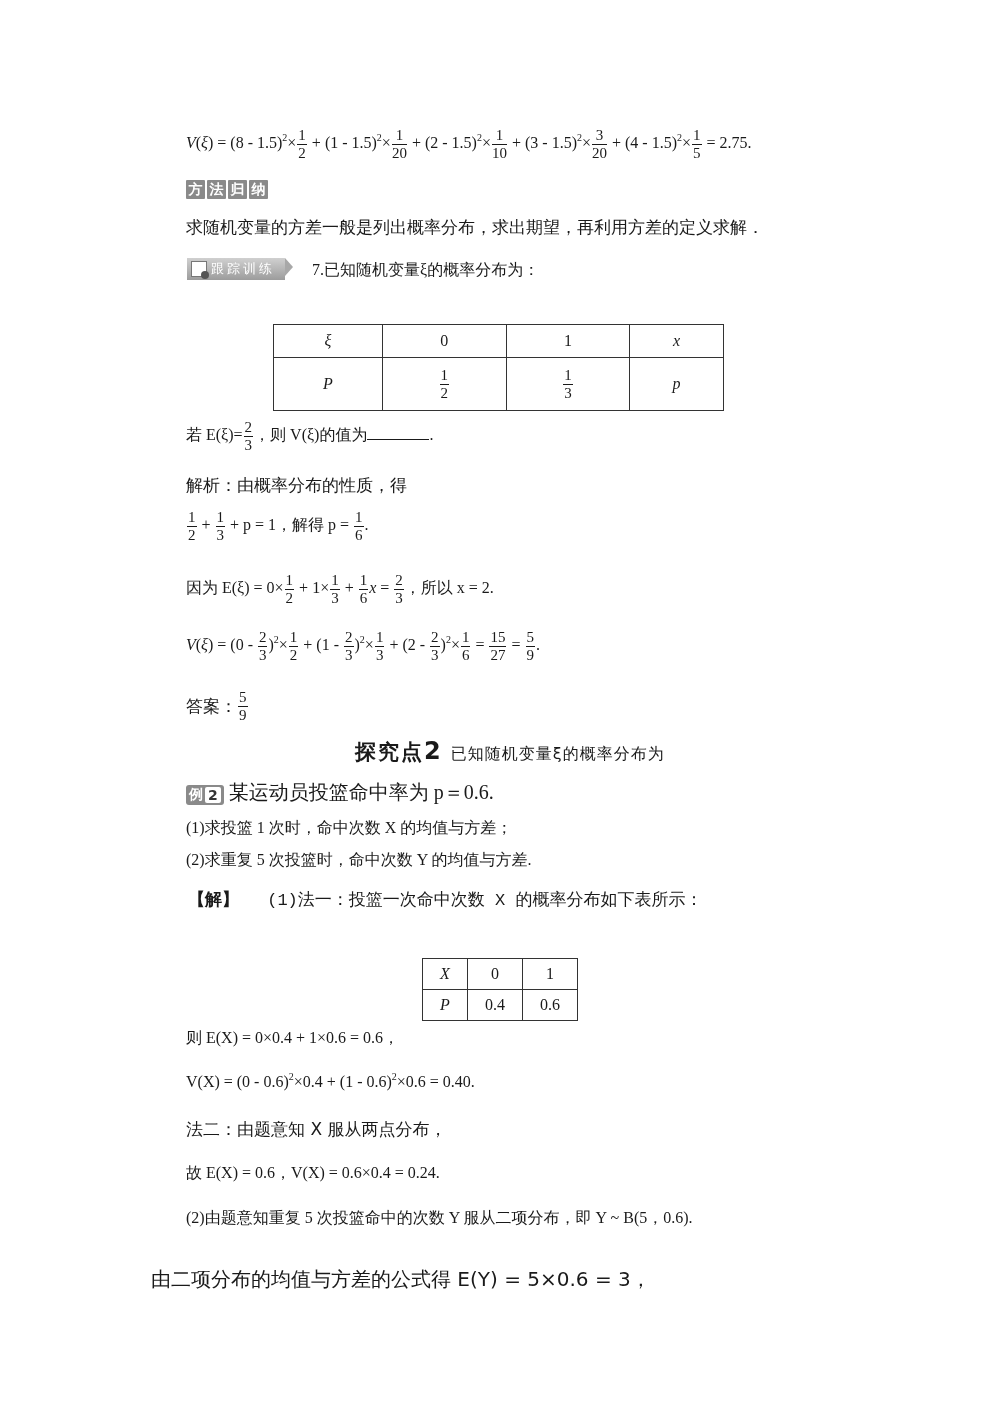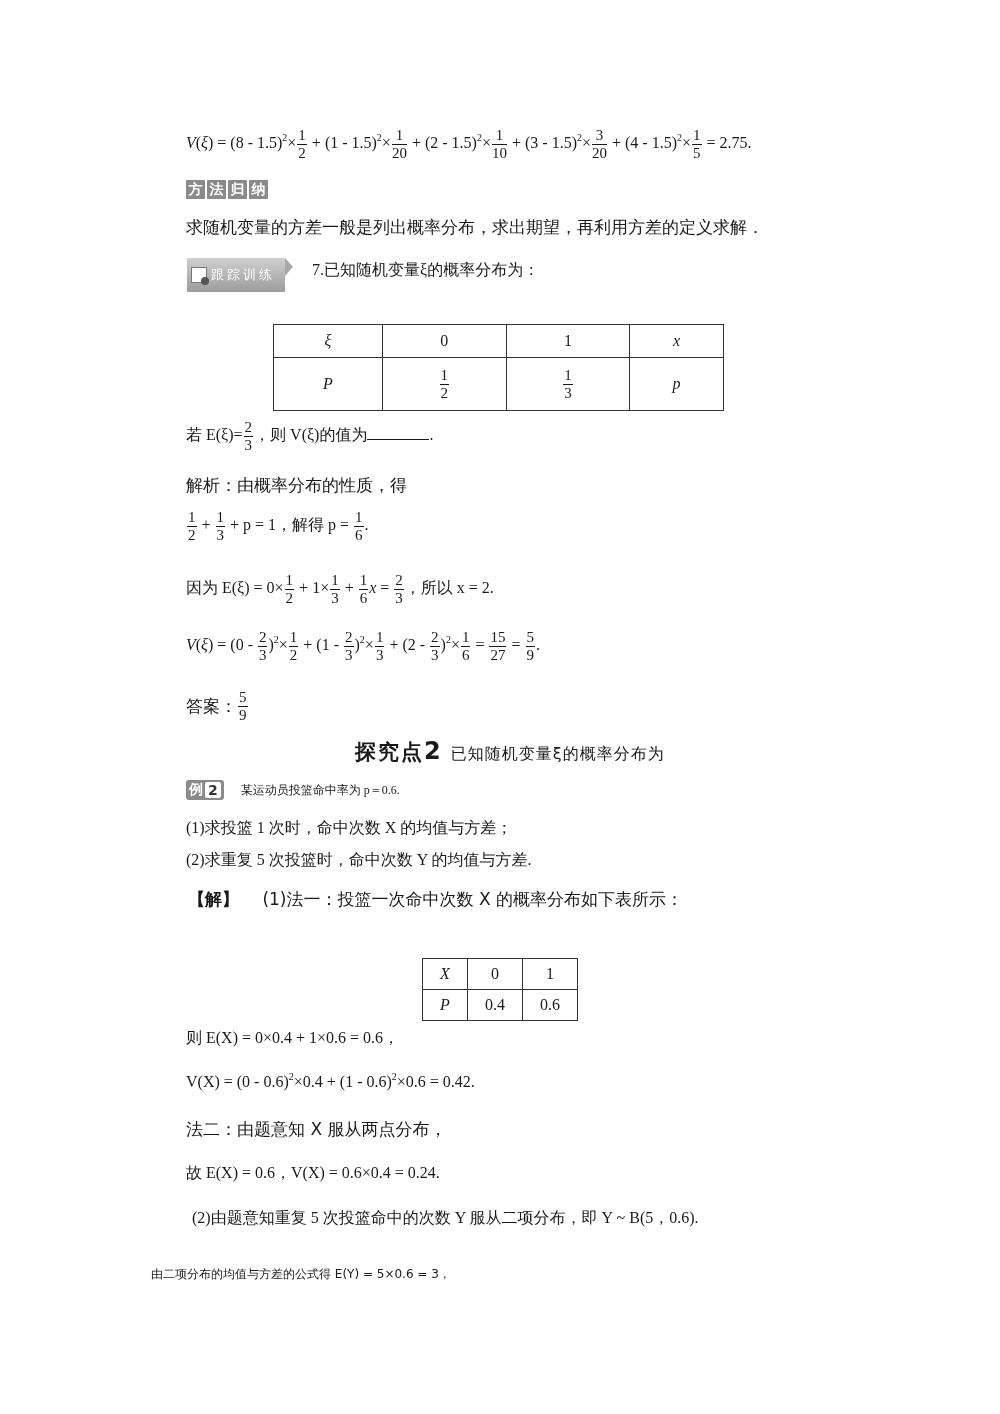--- a/index.html
+++ b/index.html
@@ -9,21 +9,21 @@
   .m { font-family: "Liberation Serif", "DejaVu Serif", serif; }
   .it { font-style: italic; font-family: "Liberation Serif", "DejaVu Serif", serif; }
   .frac { display: inline-block; vertical-align: middle; text-align: center; font-family: "Liberation Serif", serif;
           line-height: 1; margin: 0 1px; font-size: 15px; }
   .frac .num { display: block; padding: 0 1px 1px; border-bottom: 1px solid #1a1a1a; }
   .frac .den { display: block; padding-top: 1px; }
   sup { font-size: 10px; vertical-align: 7px; line-height: 0; }
   .badge-gray { display: inline-flex; gap: 2px; }
   .badge-gray span { background: #8a8a8a; color: #fff; font-weight: bold; font-size: 14px; width: 19px; height: 19px;
                      display: inline-flex; align-items: center; justify-content: center; border-radius: 1px; }
-  .track-badge { display: inline-flex; align-items: center; height: 34px; background: linear-gradient(#d0d0d0, #9c9c9c);
+  .track-badge { display: inline-flex; align-items: center; height: 22px; background: linear-gradient(#d0d0d0, #9c9c9c);
                  color: #fff; font-size: 13px; padding: 0 10px 0 4px; position: relative; letter-spacing: 3px; }
   .track-badge::after { content: ""; position: absolute; right: -8px; top: 0; border-left: 8px solid #a8a8a8;
                         border-top: 9px solid transparent; border-bottom: 9px solid transparent; }
   .track-icon { width: 14px; height: 14px; background: #fff; border: 1px solid #777; margin-right: 4px; position: relative; }
   .track-icon::after { content: ""; position: absolute; right: -3px; bottom: -3px; width: 8px; height: 8px; border-radius: 50%; background: #555; }
   table.dist { border-collapse: collapse; position: absolute; font-family: "Liberation Serif", serif; }
   table.dist td { border: 1.5px solid #333; text-align: center; font-size: 16px; }
   .ex-badge { display: inline-flex; align-items: center; background: #8a8a8a; border-radius: 3px; padding: 1px 3px; gap: 2px; }
   .ex-badge span { color: #fff; font-weight: bold; font-size: 14px; }
   .ex-badge .n { background: #fff; color: #333; border-radius: 2px; padding: 0 3px; }
@@ -109,27 +109,27 @@
 <div class="abs" style="left:355px; top:737px;">
   <span class="section-title">探究点</span><span class="section-num">2</span><span class="section-sub">已知随机变量ξ的概率分布为</span>
 </div>
 
 
 <div class="abs" style="left:186px; top:779px;">
   <span class="ex-badge">
       <span>例</span>
       <span class="n">2</span>
     </span>
-  <span class="m" style="margin-left:12px; font-size:12px;">某运动员投篮命中率为 p＝0.6.</span>
+  <span class="m" style="font-size:20px;">某运动员投篮命中率为 p＝0.6.</span>
 </div>
 <div class="abs m" style="left:186px; top:818px; font-size:16px;">(1)求投篮 1 次时，命中次数 X 的均值与方差；</div>
 <div class="abs m" style="left:186px; top:850px; font-size:16px;">(2)求重复 5 次投篮时，命中次数 Y 的均值与方差.</div>
 
 
-<div class="abs" style="left:188px; top:888px; font-size:17px;">
+<div class="abs" style="left:188px; top:888px; font-size:17px;font-family:Liberation Mono, monospace;">
   <span style="font-weight:bold;">【解】</span>
   <span style="margin-left:18px;">(1)法一：投篮一次命中次数 X 的概率分布如下表所示：</span>
 </div>
 
 <table class="dist" style="left:422px; top:958px; width:156px;">
   <tbody>
       <tr style="height:31px;">
     <td class="it" style="width:42px;">X</td>
     <td>0</td>
     <td>1</td>
@@ -138,22 +138,22 @@
     <td class="it">P</td>
     <td>0.4</td>
     <td>0.6</td>
   </tr>
 </tbody>
   </table>
 
 <div class="abs m" style="left:186px; top:1028px; font-size:16px;">则 E(X) = 0×0.4 + 1×0.6 = 0.6，</div>
 
 <div class="abs m" style="left:186px; top:1073px; font-size:16px;">
-  <span>V(X) = (0 - 0.6)</span><sup>2</sup><span>×0.4 + (1 - 0.6)</span><sup>2</sup><span>×0.6 = 0.42.</span>
+  <span>V(X) = (0 - 0.6)</span><sup>2</sup><span>×0.4 + (1 - 0.6)</span><sup>2</sup><span>×0.6 = 0.40.</span>
 </div>
 
 <div class="abs" style="left:186px; top:1118px; font-size:17px;">法二：由题意知 X 服从两点分布，</div>
 <div class="abs m" style="left:186px; top:1163px; font-size:16px;">故 E(X) = 0.6，V(X) = 0.6×0.4 = 0.24.</div>
-<div class="abs m" style="left:186px; top:1208px; font-size:16px;margin-left:6px;">(2)由题意知重复 5 次投篮命中的次数 Y 服从二项分布，即 Y ~ B(5，0.6).</div>
-<div class="abs" style="left:151px; top:1266px; font-size:12px;">由二项分布的均值与方差的公式得 E(Y) = 5×0.6 = 3，</div>
+<div class="abs m" style="left:186px; top:1208px; font-size:16px;">(2)由题意知重复 5 次投篮命中的次数 Y 服从二项分布，即 Y ~ B(5，0.6).</div>
+<div class="abs" style="left:151px; top:1266px; font-size:20px;">由二项分布的均值与方差的公式得 E(Y) = 5×0.6 = 3，</div>
 
 
 
 
 </body></html>

